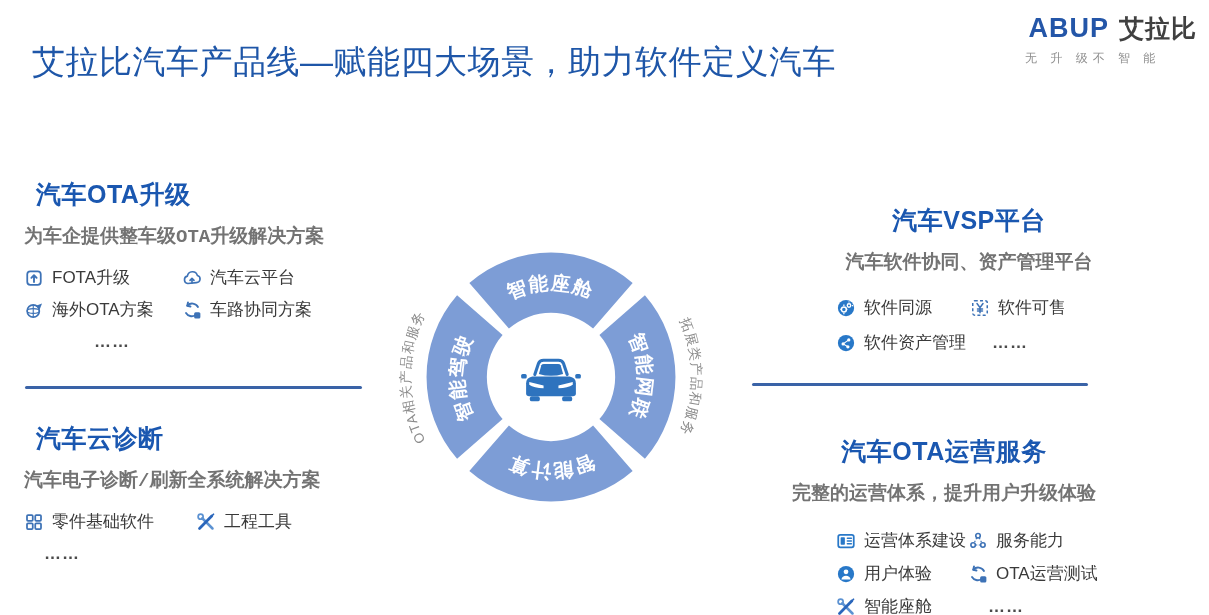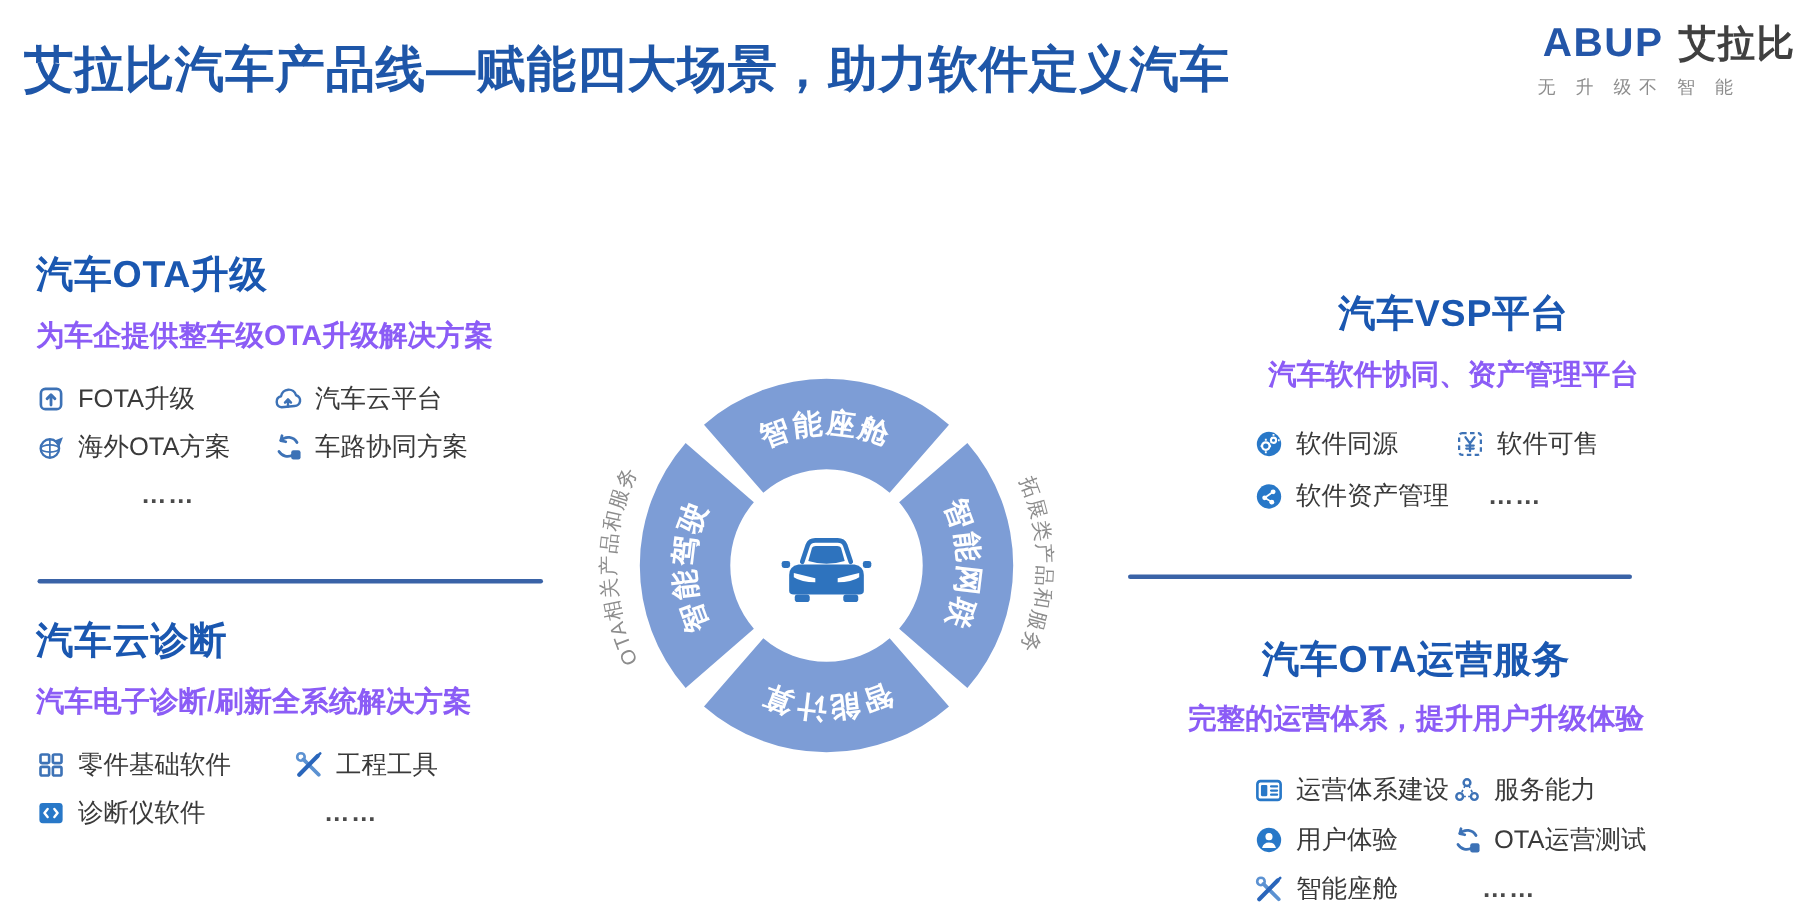--- a/index.html
+++ b/index.html
@@ -1,30 +1,30 @@
 <!DOCTYPE html>
 <html><head>
 <meta charset="utf-8">
 <style>
   html,body{margin:0;padding:0;background:#fff;}
   .slide{position:relative;width:1209px;height:615px;background:#fff;overflow:hidden;
          font-family:"Liberation Sans","DejaVu Sans",sans-serif;color:#3c3c3c;}
-  .title{position:absolute;left:16px;top:24px;margin:0;font-size:33px;font-weight:bold;
+  .title{position:absolute;left:16px;top:24px;margin:16px;font-size:33px;font-weight:normal;
          color:#1e56a8;letter-spacing:0.5px;white-space:nowrap;}
   
   .logo{position:absolute;right:12px;top:12px;width:172px;}
   .logo-row{display:flex;align-items:baseline;justify-content:flex-end;}
   .logo-brand{position:relative;font-size:27px;font-weight:900;color:#2456a8;letter-spacing:1px;}
   .logo-cn{font-size:25px;font-weight:bold;color:#404040;margin-left:10px;letter-spacing:1px;}
   .logo-tagline{display:flex;margin-top:5px;
                 font-size:12px;color:#8e8e8e;letter-spacing:5px;}
   
   .panel{position:absolute;}
-  .heading{margin:0;font-size:25px;font-weight:bold;color:#1a57b0;letter-spacing:0.5px;}
-  .subtitle{margin:12px 0 0 0;font-size:19px;font-weight:bold;color:#8b5cf6;white-space:nowrap;}
+  .heading{margin:12px;font-size:25px;font-weight:bold;color:#1a57b0;letter-spacing:0.5px;}
+  .subtitle{margin:12px 0 0 0;font-size:19px;font-weight:bold;color:#737373;white-space:nowrap;font-family:Liberation Mono, monospace;}
   .items{display:grid;margin-top:18px;row-gap:11px;}
   .item{display:flex;align-items:center;gap:8px;height:21px;white-space:nowrap;}
   .item-label{font-size:17px;color:#3a3a3a;}
   .icon{width:20px;height:20px;flex:0 0 20px;}
   .c-outline{color:#3d72b6;}
   .c-bright{color:#2f7ec9;}
   .c-fill{color:#2878c8;}
   .dots .item-label{font-weight:bold;color:#4a4a4a;letter-spacing:1px;}
   .panel-ota{left:24px;top:166px;width:360px;}
   .panel-ota .items{grid-template-columns:158px 1fr;}
@@ -206,26 +206,20 @@
             <use href="#sym-grid"></use>
           </svg>
         <span class="item-label">零件基础软件</span>
       </div>
       <div class="item">
         <svg class="icon">
             <use href="#sym-tools"></use>
           </svg>
         <span class="item-label">工程工具</span>
       </div>
-      <div class="item">
-        <svg class="icon c-fill">
-            <use href="#sym-code"></use>
-          </svg>
-        <span class="item-label">诊断仪软件</span>
-      </div>
       <div class="item dots">
         <span class="item-label">……</span>
       </div>
     </div>
   </section>
 
   <section class="panel panel-vsp">
     <h2 class="heading">汽车VSP平台</h2>
     <p class="subtitle">汽车软件协同、资产管理平台</p>
     <div class="items">

